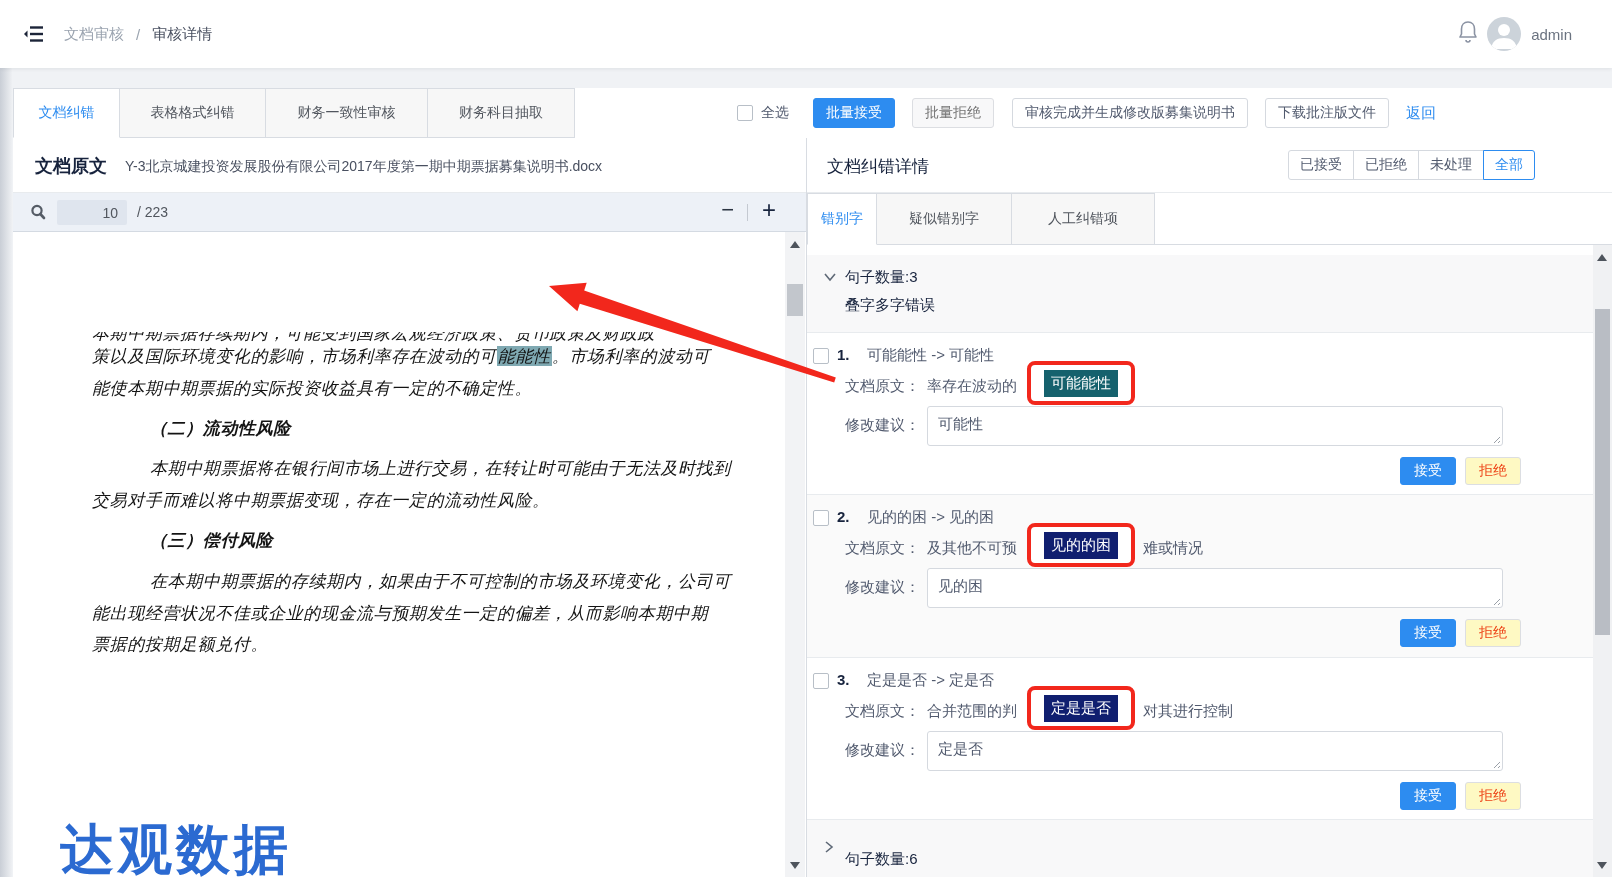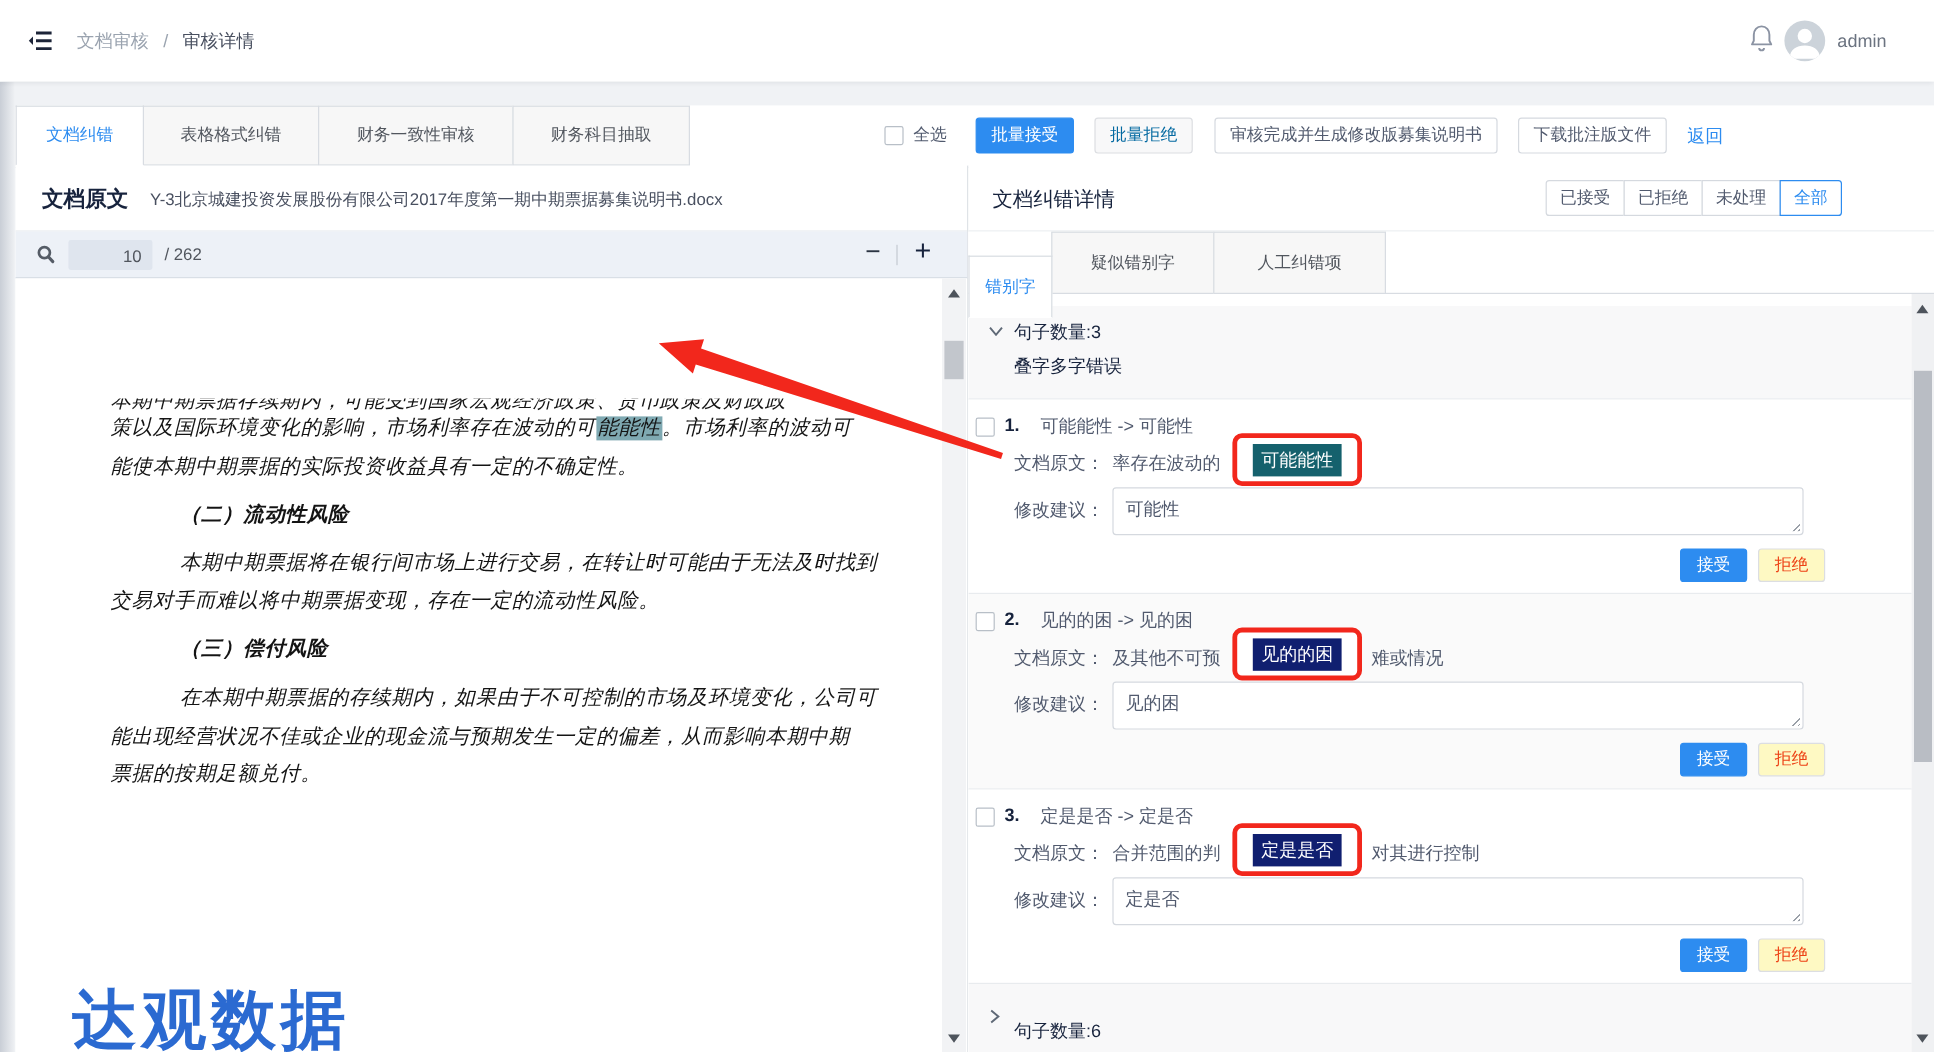--- a/index.html
+++ b/index.html
@@ -33,21 +33,21 @@
          display:flex; align-items:center; justify-content:center; font-size:14px; color:#51565e; cursor:pointer; }
   .tab.active { background:#fff; color:#2d8cf0; border-bottom:1px solid #fff; z-index:2; }
 
   
   .actions { position:absolute; top:10px; left:724px; height:30px; display:flex; align-items:center; }
   .checkbox { width:16px; height:16px; background:#fff; border:1px solid #b8bfc7; border-radius:2px; display:inline-block; cursor:pointer; flex:none; }
   .sel-label { font-size:14px; color:#515a6e; margin-left:8px; }
   .btn { height:30px; border-radius:3px; font-size:14px; display:flex; align-items:center; justify-content:center;
          padding:0 12px; cursor:pointer; white-space:nowrap; }
   .btn-primary { background:#2d8cf0; color:#fff; border:1px solid #2d8cf0; }
-  .btn-danger-ghost { background:#f8f8f9; color:#0369a1; border:1px solid #dcdee2; }
+  .btn-danger-ghost { background:#f8f8f9; color:#737373; border:1px solid #dcdee2; }
   .btn-default { background:#fff; color:#515a6e; border:1px solid #d5d9df; }
   .link-back { color:#2d8cf0; font-size:15px; cursor:pointer; }
   .gap24{width:24px;flex:none;} .gap17{width:17px;flex:none;} .gap18{width:18px;flex:none;}
 
   
   .doc-panel { position:absolute; left:0; top:50px; width:794px; bottom:0; border-right:1px solid #d8dce2; background:#fff; }
   .doc-title-row { position:absolute; left:0; right:0; top:0; height:55px; border-bottom:1px solid #e8ebee; }
   .doc-title { position:absolute; left:22px; top:16px; font-size:18px; font-weight:bold; color:#17233d; }
   .doc-filename { position:absolute; left:112px; top:20px; font-size:14px; color:#495060; }
   .doc-toolbar { position:absolute; left:0; right:0; top:55px; height:39px; background:#edf1f7; border-bottom:1px solid #d4dae2; }
@@ -195,21 +195,21 @@
       <span class="doc-filename">Y-3北京城建投资发展股份有限公司2017年度第一期中期票据募集说明书.docx</span>
     </div>
     <div class="doc-toolbar">
       <span class="magnifier">
         <svg width="18" height="18" viewBox="0 0 18 18" fill="none">
           <circle cx="8" cy="7.5" r="4.6" stroke="#555c66" stroke-width="2.2"></circle>
           <path d="M11.3 11 L15 15" stroke="#555c66" stroke-width="2.6" stroke-linecap="round"></path>
         </svg>
       </span>
       <input class="page-input" value="10" style="">
-      <span class="page-total">/ 262</span>
+      <span class="page-total">/ 223</span>
       <span class="zoom-out">−</span>
       <span class="zoom-div"></span>
       <span class="zoom-in">+</span>
     </div>
 
     <div class="doc-content">
       <div class="doc-clip">
         <span class="inner">本期中期票据存续期内，可能受到国家宏观经济政策、货币政策及财政政</span>
       </div>
       <div class="docline" style="left:79px; top:113px;">
@@ -242,21 +242,21 @@
       <span class="det-title">文档纠错详情</span>
       <div class="filters">
         <div class="filter-btn">已接受</div>
         <div class="filter-btn">已拒绝</div>
         <div class="filter-btn">未处理</div>
         <div class="filter-btn active">全部</div>
       </div>
     </div>
 
     <div class="det-tabs">
-      <div class="tab active" style="left:0;width:70px;margin-top:20px;">错别字</div>
+      <div class="tab active" style="left:0;width:70px;">错别字</div>
       <div class="tab" style="left:69px;width:136px;">疑似错别字</div>
       <div class="tab" style="left:204px;width:144px;">人工纠错项</div>
     </div>
 
     <div class="det-list">
 
       <div class="group-hdr" style="top:10px; height:78px;">
         <span class="chev" style="top:14px;">
           <svg width="14" height="12" viewBox="0 0 14 12" fill="none">
               <polyline points="2,3 7,9 12,3" stroke="#5f6977" stroke-width="1.6" fill="none"></polyline>

